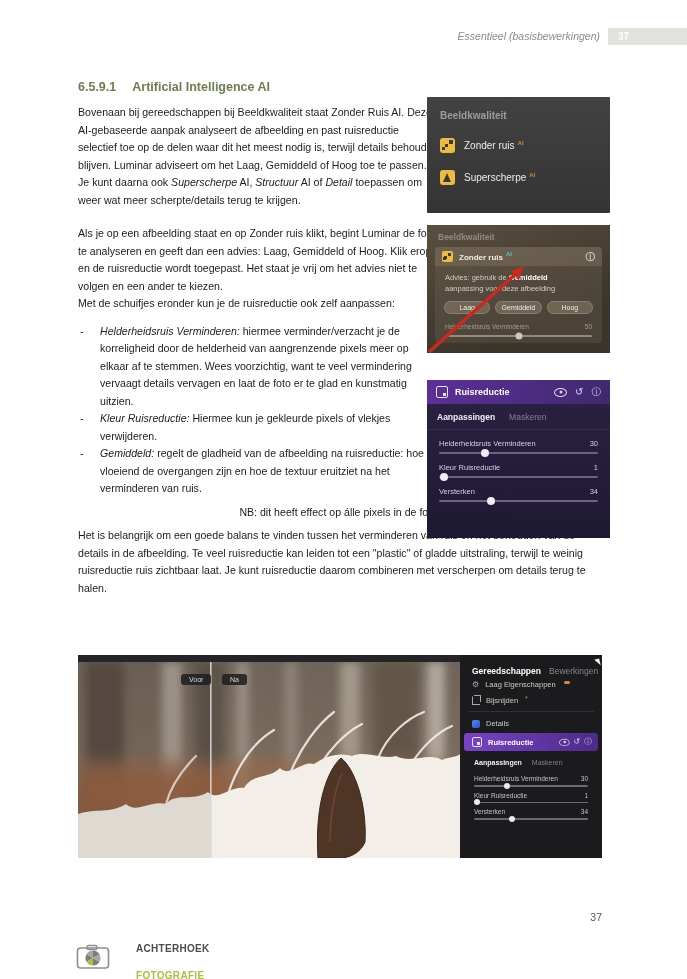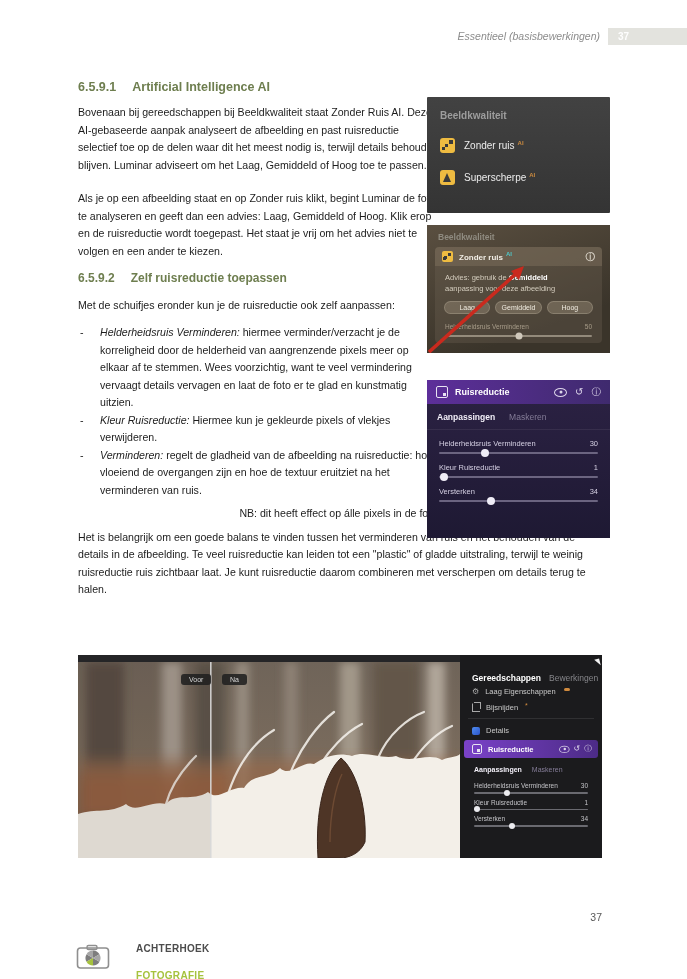--- a/index.html
+++ b/index.html
@@ -84,21 +84,21 @@
   
   .editor{position:absolute;left:78px;top:655px;width:524px;height:203px;background:#1a1a1c;}
   .ed-top{position:absolute;left:0;top:0;width:100%;height:7px;background:#252527;}
   .photo{position:absolute;left:0;top:7px;width:382px;height:196px;overflow:hidden;}
   .pill{position:absolute;top:12px;background:rgba(32,32,32,.88);color:#d8d8d8;font-size:7px;
         padding:2px 8px;border-radius:3px;}
   .pill.voor{left:103px;} .pill.na{left:144px;}
   .panel{position:absolute;right:0;top:0;width:142px;height:203px;background:#1b1b1d;color:#cfcfcf;}
   .corner{position:absolute;right:2px;top:4px;width:0;height:0;
           border-left:5px solid transparent;border-top:7px solid #f2f2f2;transform:rotate(-14deg);}
-  .panel-h{display:flex;gap:8px;padding:18px 0 0 12px;align-items:baseline;}
+  .panel-h{display:flex;gap:8px;padding:11px 0 0 12px;align-items:baseline;}
   .panel-h .on{color:#fff;font-weight:bold;font-size:8.5px;}
   .panel-h .off{color:#86868a;font-size:8.5px;}
   .tool{display:flex;align-items:center;gap:6px;padding:4px 8px 3px 12px;font-size:7.5px;color:#c9c9c9;}
   .gear{color:#a8a8a8;font-size:8px;line-height:1;}
   .cropi{width:7px;height:7px;border-left:1.2px solid #a8a8a8;border-bottom:1.2px solid #a8a8a8;
          border-top:1.2px solid transparent;position:relative;}
   .cropi::after{content:"";position:absolute;left:1px;top:-2px;width:6px;height:6px;
          border-right:1.2px solid #a8a8a8;border-top:1.2px solid #a8a8a8;}
   .obadge{width:6px;height:3px;background:#d08a3e;border-radius:2px;margin-left:2px;margin-top:-5px;}
   .ostar{color:#d08a3e;font-size:7px;margin-left:1px;margin-top:-4px;}
@@ -130,31 +130,29 @@
   <div class="run-title">Essentieel (basisbewerkingen)</div>
   <div class="pagebox">37</div>
 
   <div class="h1 h-olive">
     <span class="hnum">6.5.9.1</span><span>Artificial Intelligence AI</span>
   </div>
 
   <div class="flow">
     <div class="colL">
       <p>Bovenaan bij gereedschappen bij Beeldkwaliteit staat Zonder Ruis AI. Deze AI-gebaseerde aanpak analyseert de afbeelding en past ruisreductie selectief toe op de delen waar dit het meest nodig is, terwijl details behouden blijven. Luminar adviseert om het Laag, Gemiddeld of Hoog toe te passen.</p>
+      <p><span>Je kunt daarna ook </span><i>Superscherpe</i><span> AI, </span><i>Structuur</i><span> AI of </span><i>Detail</i><span> toepassen om weer wat meer scherpte/details terug te krijgen.</span></p>
       <p class="mt">Als je op een afbeelding staat en op Zonder ruis klikt, begint Luminar de foto te analyseren en geeft dan een advies: Laag, Gemiddeld of Hoog. Klik erop en de ruisreductie wordt toegepast. Het staat je vrij om het advies niet te volgen en een ander te kiezen.</p>
 
-      <div class="h-olive h2f">
-        <span class="hnum">6.5.9.2</span><span>Zelf ruisreductie toepassen</span>
-      </div>
 
       <p>Met de schuifjes eronder kun je de ruisreductie ook zelf aanpassen:</p>
       <ul class="dash">
         <li><span class="mark">-</span><i>Helderheidsruis Verminderen:</i><span> hiermee verminder/verzacht je de korreligheid door de helderheid van aangrenzende pixels meer op elkaar af te stemmen. Wees voorzichtig, want te veel vermindering vervaagt details vervagen en laat de foto er te glad en kunstmatig uitzien.</span></li>
         <li><span class="mark">-</span><i>Kleur Ruisreductie:</i><span> Hiermee kun je gekleurde pixels of vlekjes verwijderen.</span></li>
-        <li><span class="mark">-</span><i>Verminderen:</i><span> regelt de gladheid van de afbeelding na ruisreductie: hoe vloeiend de overgangen zijn en hoe de textuur eruitziet na het verminderen van ruis.</span></li>
+        <li><span class="mark">-</span><i>Gemiddeld:</i><span> regelt de gladheid van de afbeelding na ruisreductie: hoe vloeiend de overgangen zijn en hoe de textuur eruitziet na het verminderen van ruis.</span></li>
       </ul>
       <p class="nb">NB: dit heeft effect op álle pixels in de foto!</p>
     </div>
     <p class="p4">Het is belangrijk om een goede balans te vinden tussen het verminderen van ruis en het behouden van de details in de afbeelding. Te veel ruisreductie kan leiden tot een "plastic" of gladde uitstraling, terwijl te weinig ruisreductie ruis zichtbaar laat. Je kunt ruisreductie daarom combineren met verscherpen om details terug te halen.</p>
   </div>
 
   <div class="shot s1">
     <div class="ttl">Beeldkwaliteit</div>
     <div class="ai-item">
       <span class="yicon dots">

